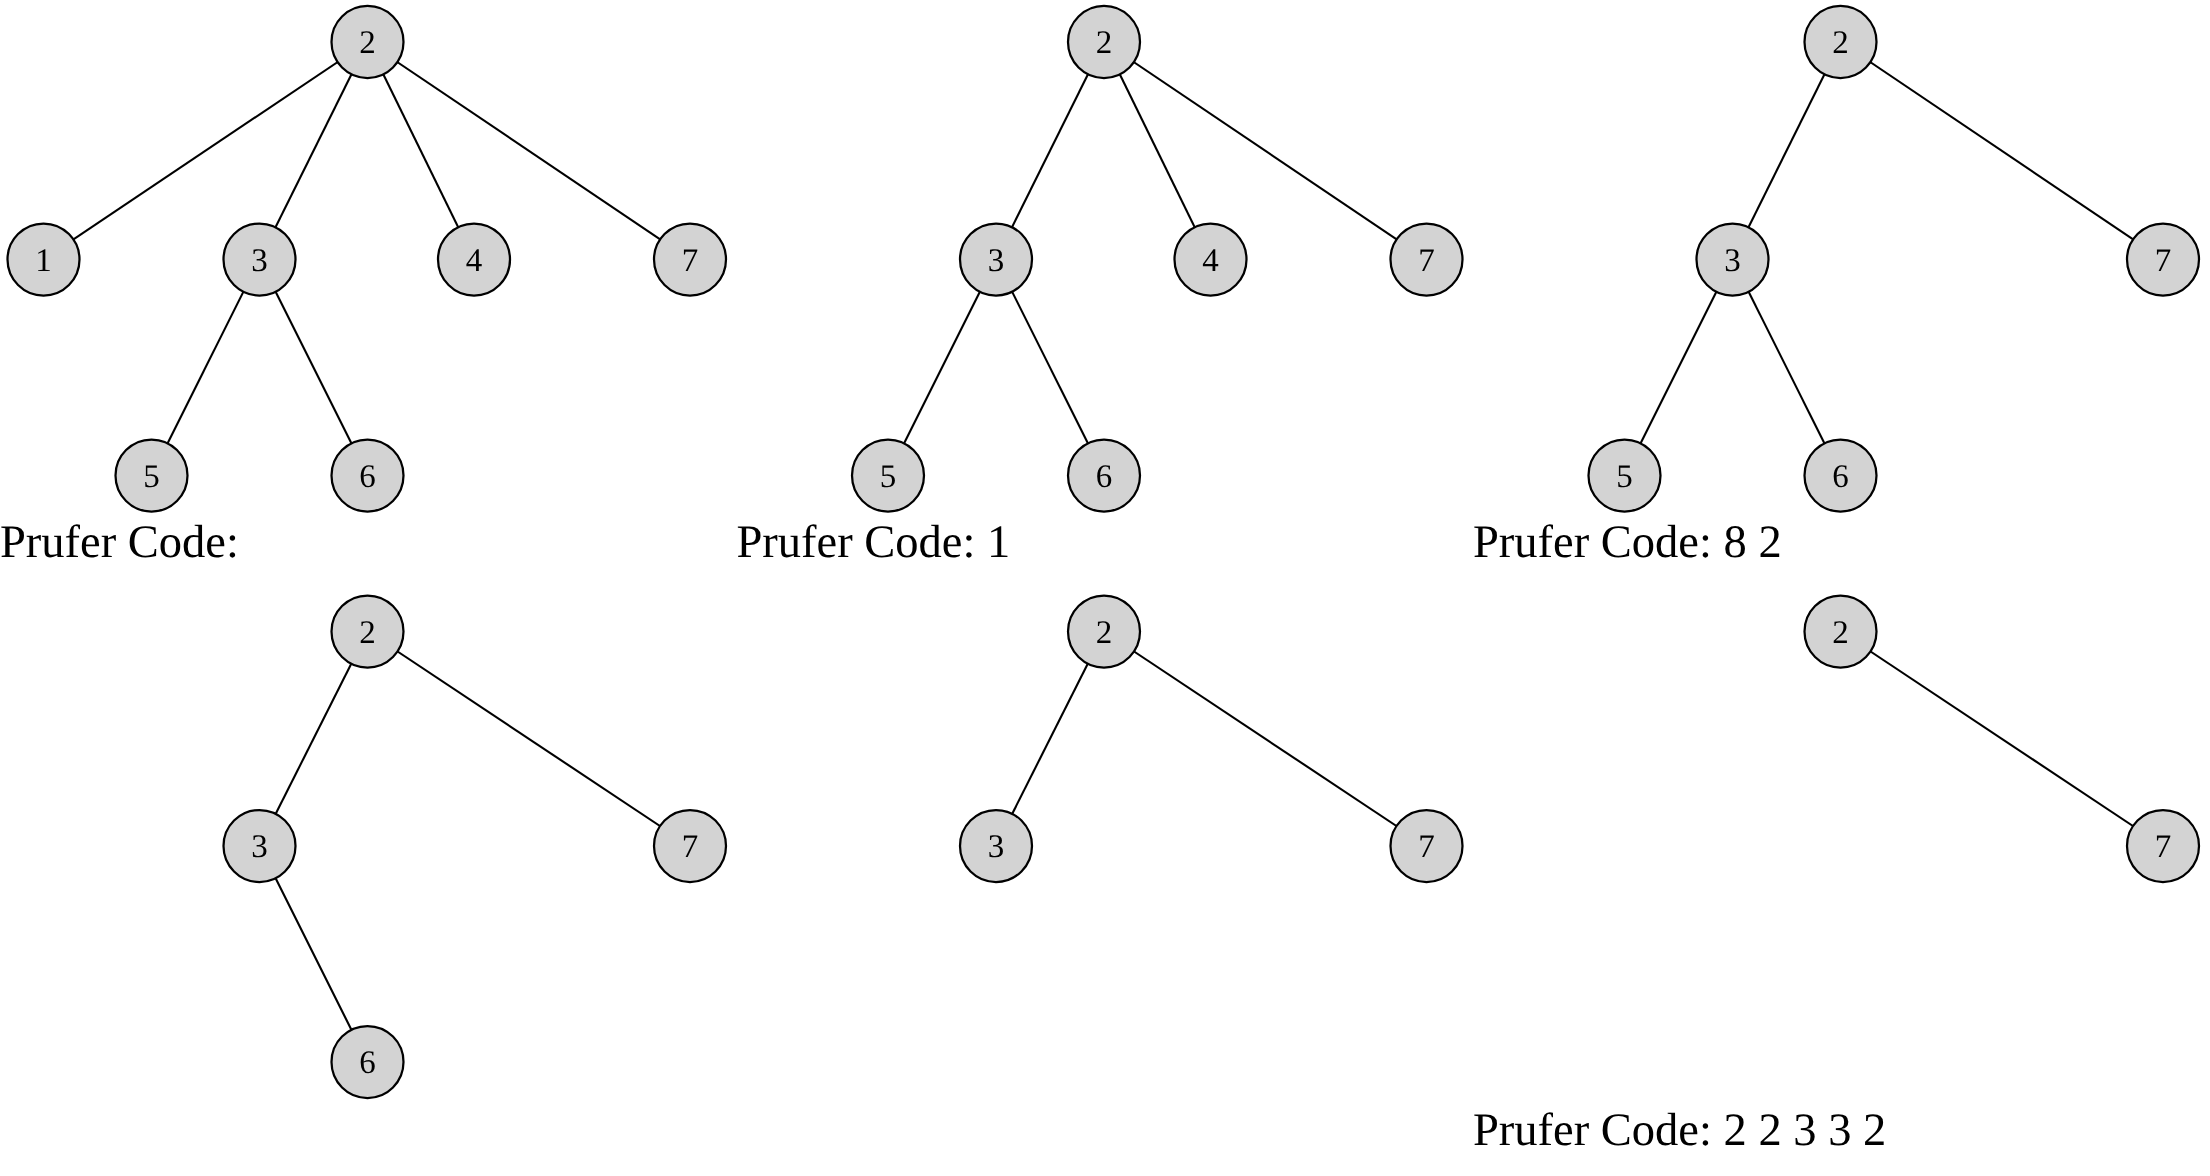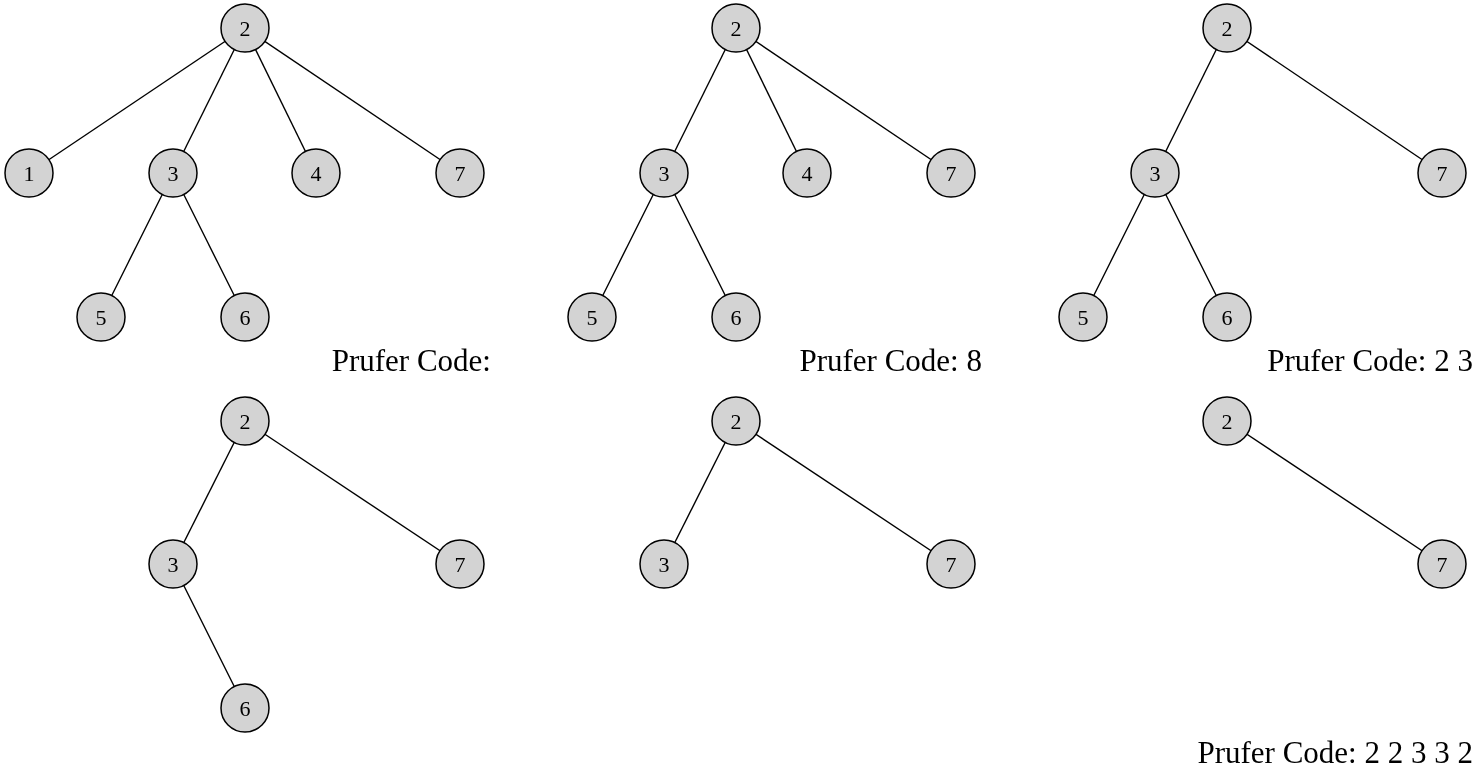--- a/index.html
+++ b/index.html
@@ -28,21 +28,21 @@
     top: 0;
     width: 491px;
     height: 392px;
     display: block;
   }
   .caption {
     position: absolute;
     left: 0;
     top: 344px;
     width: 100%;
-    text-align: right;
+    text-align: left;
     font-size: 31px;
     line-height: 1.1;
     color: #000000;
     white-space: nowrap;
   }
 </style>
 </head>
 <body>
 
 <div class="canvas">
@@ -86,41 +86,41 @@
         <text x="173" y="173" text-anchor="middle" dominant-baseline="central" fill="#000000" font-size="22" font-family="&quot;Liberation Serif&quot;, &quot;DejaVu Serif&quot;, serif">3</text>
         <circle cx="316" cy="173" r="24" fill="#d3d3d3" stroke="#000000" stroke-width="1.5"></circle>
         <text x="316" y="173" text-anchor="middle" dominant-baseline="central" fill="#000000" font-size="22" font-family="&quot;Liberation Serif&quot;, &quot;DejaVu Serif&quot;, serif">4</text>
         <circle cx="460" cy="173" r="24" fill="#d3d3d3" stroke="#000000" stroke-width="1.5"></circle>
         <text x="460" y="173" text-anchor="middle" dominant-baseline="central" fill="#000000" font-size="22" font-family="&quot;Liberation Serif&quot;, &quot;DejaVu Serif&quot;, serif">7</text>
         <circle cx="101" cy="317" r="24" fill="#d3d3d3" stroke="#000000" stroke-width="1.5"></circle>
         <text x="101" y="317" text-anchor="middle" dominant-baseline="central" fill="#000000" font-size="22" font-family="&quot;Liberation Serif&quot;, &quot;DejaVu Serif&quot;, serif">5</text>
         <circle cx="245" cy="317" r="24" fill="#d3d3d3" stroke="#000000" stroke-width="1.5"></circle>
         <text x="245" y="317" text-anchor="middle" dominant-baseline="central" fill="#000000" font-size="22" font-family="&quot;Liberation Serif&quot;, &quot;DejaVu Serif&quot;, serif">6</text>
       </svg>
-    <div class="caption">Prufer Code: 8</div>
+    <div class="caption">Prufer Code: 1</div>
   </div>
 
   <div class="panel">
     <svg class="tree" viewBox="0 0 491 392">
         <line x1="245" y1="28" x2="173" y2="173" stroke="#000000" stroke-width="1.4"></line>
         <line x1="245" y1="28" x2="460" y2="173" stroke="#000000" stroke-width="1.4"></line>
         <line x1="173" y1="173" x2="101" y2="317" stroke="#000000" stroke-width="1.4"></line>
         <line x1="173" y1="173" x2="245" y2="317" stroke="#000000" stroke-width="1.4"></line>
         <circle cx="245" cy="28" r="24" fill="#d3d3d3" stroke="#000000" stroke-width="1.5"></circle>
         <text x="245" y="28" text-anchor="middle" dominant-baseline="central" fill="#000000" font-size="22" font-family="&quot;Liberation Serif&quot;, &quot;DejaVu Serif&quot;, serif">2</text>
         <circle cx="173" cy="173" r="24" fill="#d3d3d3" stroke="#000000" stroke-width="1.5"></circle>
         <text x="173" y="173" text-anchor="middle" dominant-baseline="central" fill="#000000" font-size="22" font-family="&quot;Liberation Serif&quot;, &quot;DejaVu Serif&quot;, serif">3</text>
         <circle cx="460" cy="173" r="24" fill="#d3d3d3" stroke="#000000" stroke-width="1.5"></circle>
         <text x="460" y="173" text-anchor="middle" dominant-baseline="central" fill="#000000" font-size="22" font-family="&quot;Liberation Serif&quot;, &quot;DejaVu Serif&quot;, serif">7</text>
         <circle cx="101" cy="317" r="24" fill="#d3d3d3" stroke="#000000" stroke-width="1.5"></circle>
         <text x="101" y="317" text-anchor="middle" dominant-baseline="central" fill="#000000" font-size="22" font-family="&quot;Liberation Serif&quot;, &quot;DejaVu Serif&quot;, serif">5</text>
         <circle cx="245" cy="317" r="24" fill="#d3d3d3" stroke="#000000" stroke-width="1.5"></circle>
         <text x="245" y="317" text-anchor="middle" dominant-baseline="central" fill="#000000" font-size="22" font-family="&quot;Liberation Serif&quot;, &quot;DejaVu Serif&quot;, serif">6</text>
       </svg>
-    <div class="caption">Prufer Code: 2 3</div>
+    <div class="caption">Prufer Code: 8 2</div>
   </div>
 
   <div class="panel">
     <svg class="tree" viewBox="0 0 491 392">
         <line x1="245" y1="29" x2="173" y2="172" stroke="#000000" stroke-width="1.4"></line>
         <line x1="245" y1="29" x2="460" y2="172" stroke="#000000" stroke-width="1.4"></line>
         <line x1="173" y1="172" x2="245" y2="316" stroke="#000000" stroke-width="1.4"></line>
         <circle cx="245" cy="29" r="24" fill="#d3d3d3" stroke="#000000" stroke-width="1.5"></circle>
         <text x="245" y="29" text-anchor="middle" dominant-baseline="central" fill="#000000" font-size="22" font-family="&quot;Liberation Serif&quot;, &quot;DejaVu Serif&quot;, serif">2</text>
         <circle cx="173" cy="172" r="24" fill="#d3d3d3" stroke="#000000" stroke-width="1.5"></circle>

